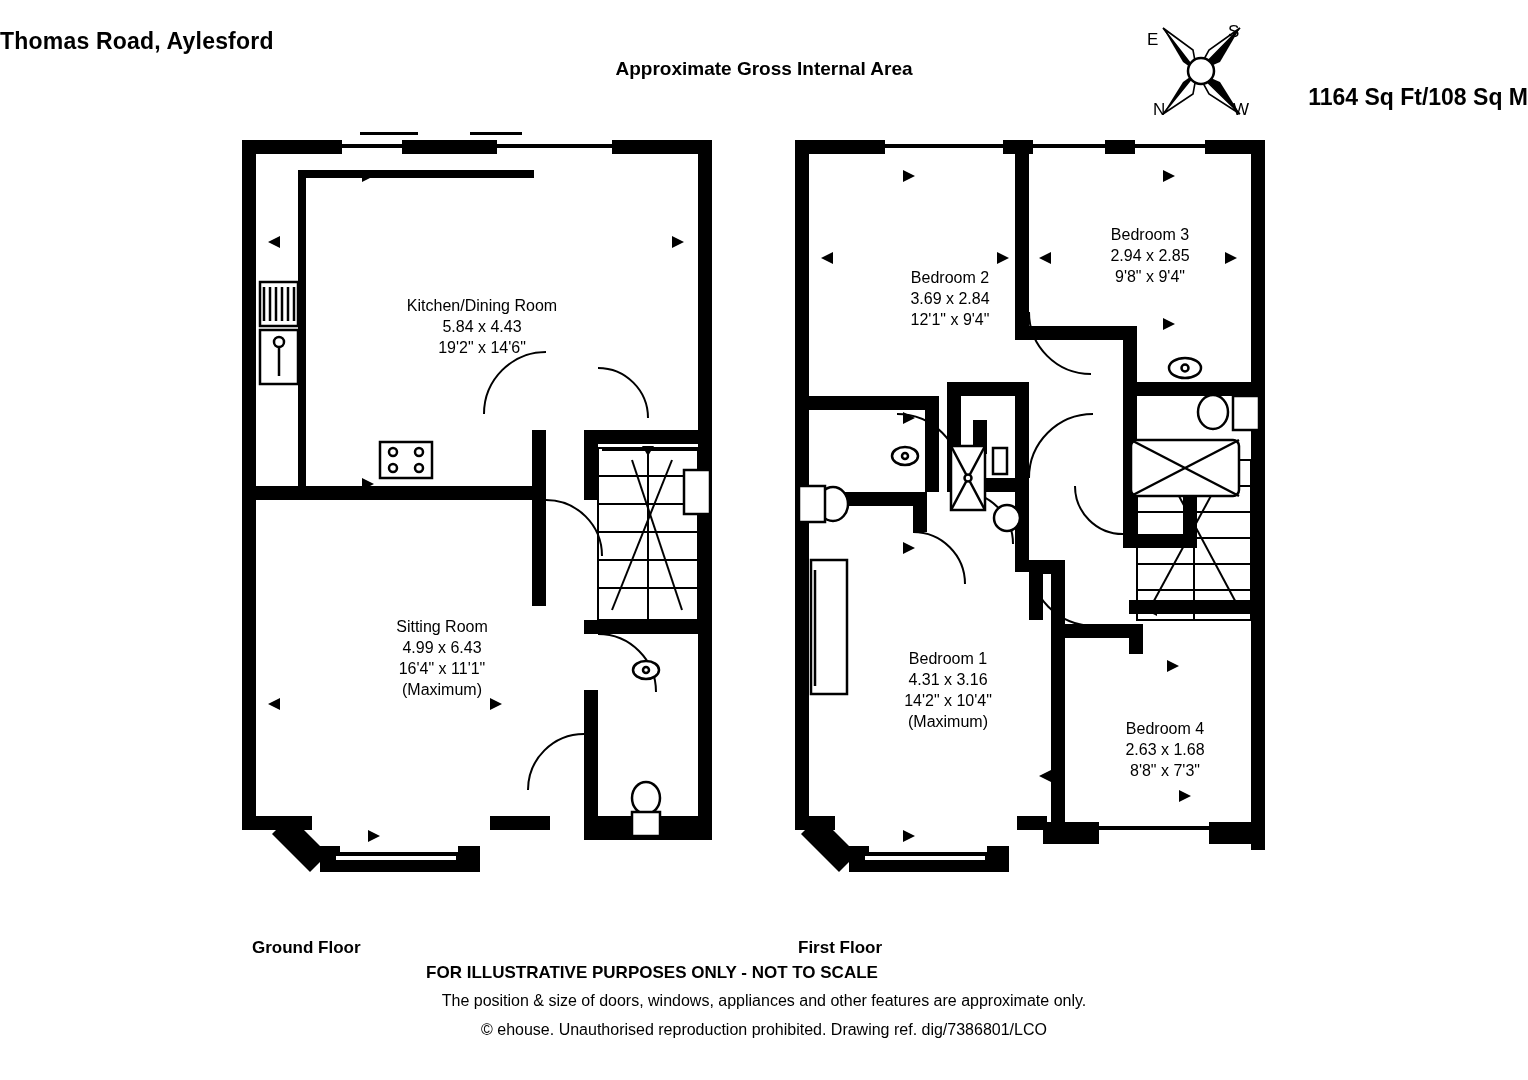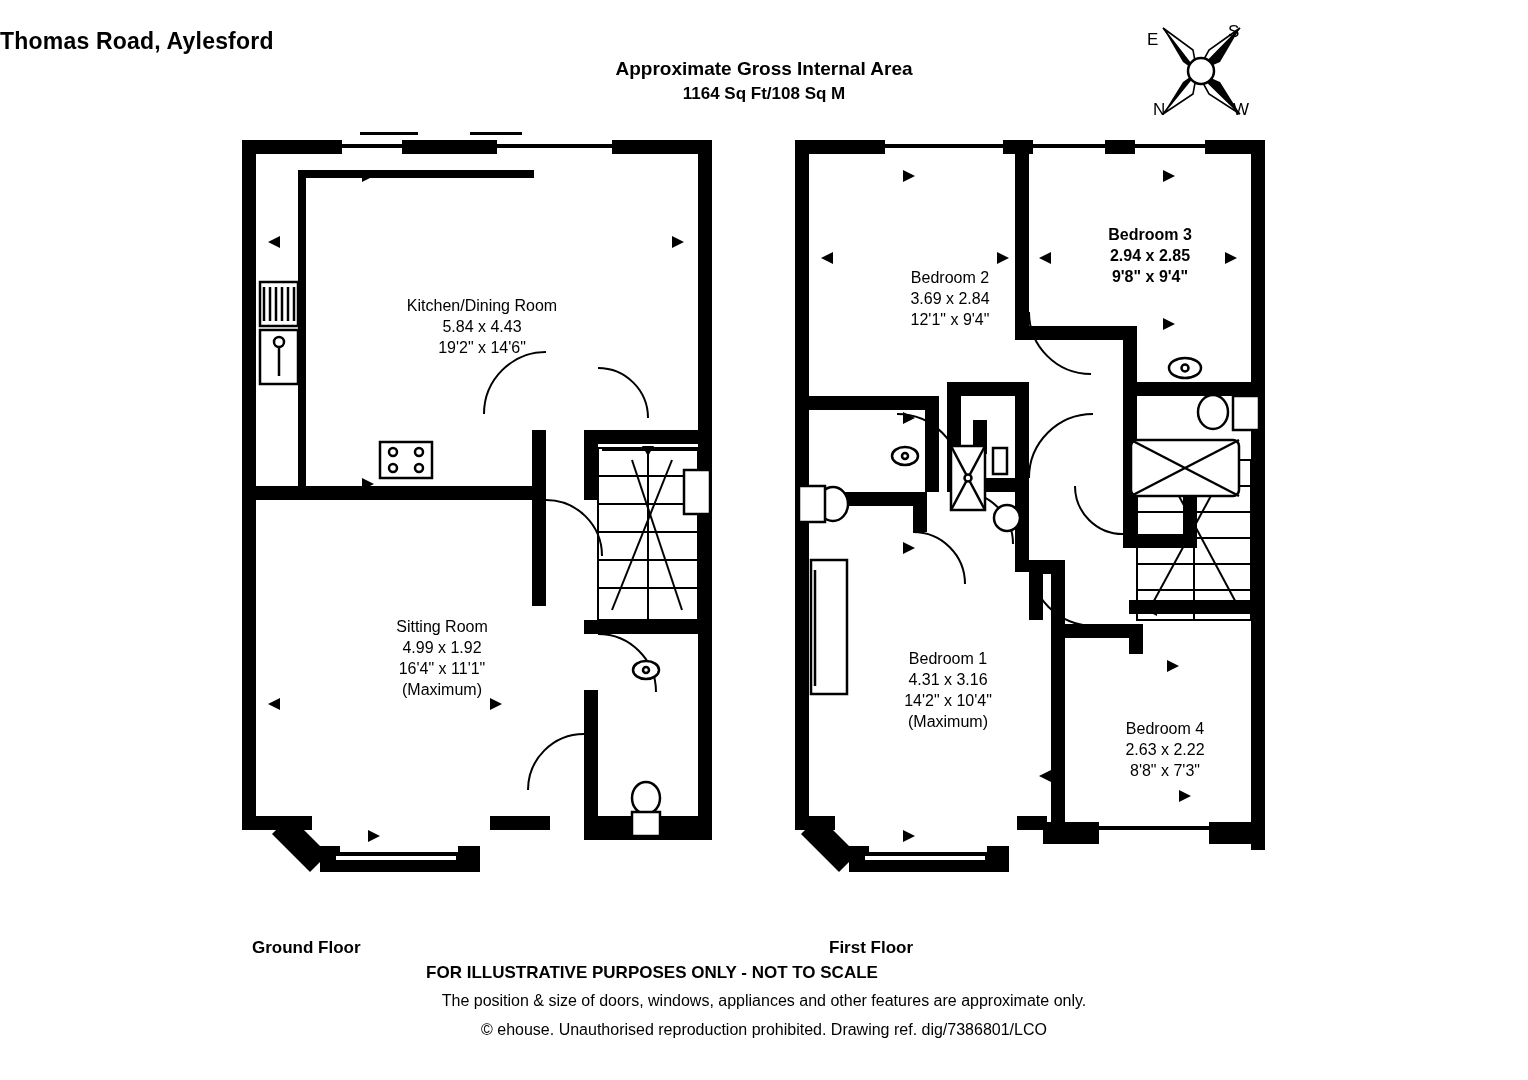--- a/index.html
+++ b/index.html
@@ -14,22 +14,22 @@
   
   .title{
     position:absolute;left:0;top:28px;width:1364px;text-align:left;
     font-size:23px;font-weight:bold;letter-spacing:.2px;
   }
   .subtitle1{
     position:absolute;left:0;top:58px;width:1528px;text-align:center;
     font-size:19px;font-weight:bold;
   }
   .subtitle2{
-    position:absolute;left:0;top:84px;width:1528px;text-align:center;
-    font-size:17px;font-weight:bold;
+    position:absolute;left:0;top:84px;width:1528px;text-align:right;
+    font-size:23px;font-weight:bold;
   }
 
   
   .floor-label{position:absolute;font-size:17px;font-weight:bold;}
   .foot1{position:absolute;left:0;top:963px;width:1304px;text-align:center;font-size:17px;font-weight:bold;}
   .foot2{position:absolute;left:0;top:992px;width:1528px;text-align:center;font-size:16px;}
   .foot3{position:absolute;left:0;top:1021px;width:1528px;text-align:center;font-size:16px;}
 
   
   .room-label{position:absolute;text-align:center;font-size:16px;line-height:21px;}
@@ -190,21 +190,21 @@
     </svg>
 
     <div class="room-label" style="left:100px;top:165px;width:300px;">
       <span class="nm">Kitchen/Dining Room</span>
       <span class="d1">5.84 x 4.43</span>
       <span class="d2">19'2" x 14'6"</span>
     </div>
 
     <div class="room-label" style="left:60px;top:486px;width:300px;">
       <span class="nm">Sitting Room</span>
-      <span class="d1">4.99 x 1.92</span>
+      <span class="d1">4.99 x 6.43</span>
       <span class="d2">16'4" x 11'1"</span>
       <span class="mx">(Maximum)</span>
     </div>
   </div>
 
   <div class="floor-label" style="left:252px;top:938px;">Ground Floor</div>
 
   <div class="abs" style="left:785px;top:130px;width:500px;height:760px;">
     <svg width="500" height="760" viewBox="0 0 500 760">
       <g fill="#000">
@@ -336,39 +336,39 @@
         <polygon points="118,700 130,706 118,712"></polygon>
       </g>
     </svg>
 
     <div class="room-label" style="left:30px;top:137px;width:270px;">
       <span class="nm">Bedroom 2</span>
       <span class="d1">3.69 x 2.84</span>
       <span class="d2">12'1" x 9'4"</span>
     </div>
 
-    <div class="room-label" style="left:240px;top:94px;width:250px;font-weight:bold;">
+    <div class="room-label" style="left:240px;top:94px;width:250px;">
       <span class="nm">Bedroom 3</span>
       <span class="d1">2.94 x 2.85</span>
       <span class="d2">9'8" x 9'4"</span>
     </div>
 
     <div class="room-label" style="left:38px;top:518px;width:250px;">
       <span class="nm">Bedroom 1</span>
       <span class="d1">4.31 x 3.16</span>
       <span class="d2">14'2" x 10'4"</span>
       <span class="mx">(Maximum)</span>
     </div>
 
     <div class="room-label" style="left:270px;top:588px;width:220px;">
       <span class="nm">Bedroom 4</span>
-      <span class="d1">2.63 x 2.22</span>
+      <span class="d1">2.63 x 1.68</span>
       <span class="d2">8'8" x 7'3"</span>
     </div>
   </div>
 
-  <div class="floor-label" style="left:798px;top:938px;margin-left:31px;">First Floor</div>
+  <div class="floor-label" style="left:798px;top:938px;">First Floor</div>
 
   <div class="foot1">FOR ILLUSTRATIVE PURPOSES ONLY - NOT TO SCALE</div>
   <div class="foot2">The position &amp; size of doors, windows, appliances and other features are approximate only.</div>
   <div class="foot3">© ehouse. Unauthorised reproduction prohibited. Drawing ref. dig/7386801/LCO</div>
 
 </div>
 
 </body></html>

